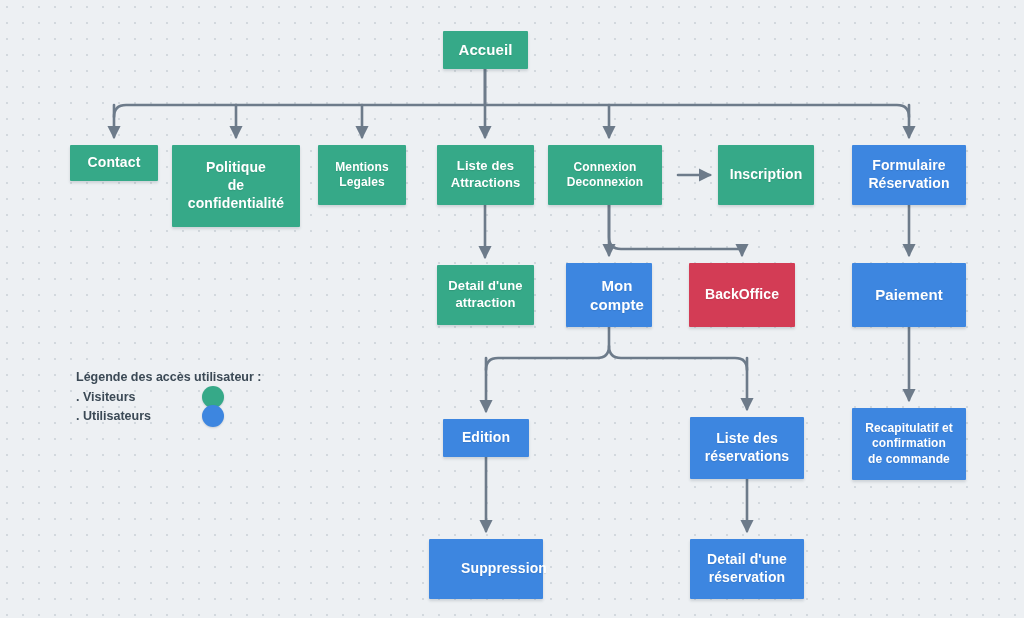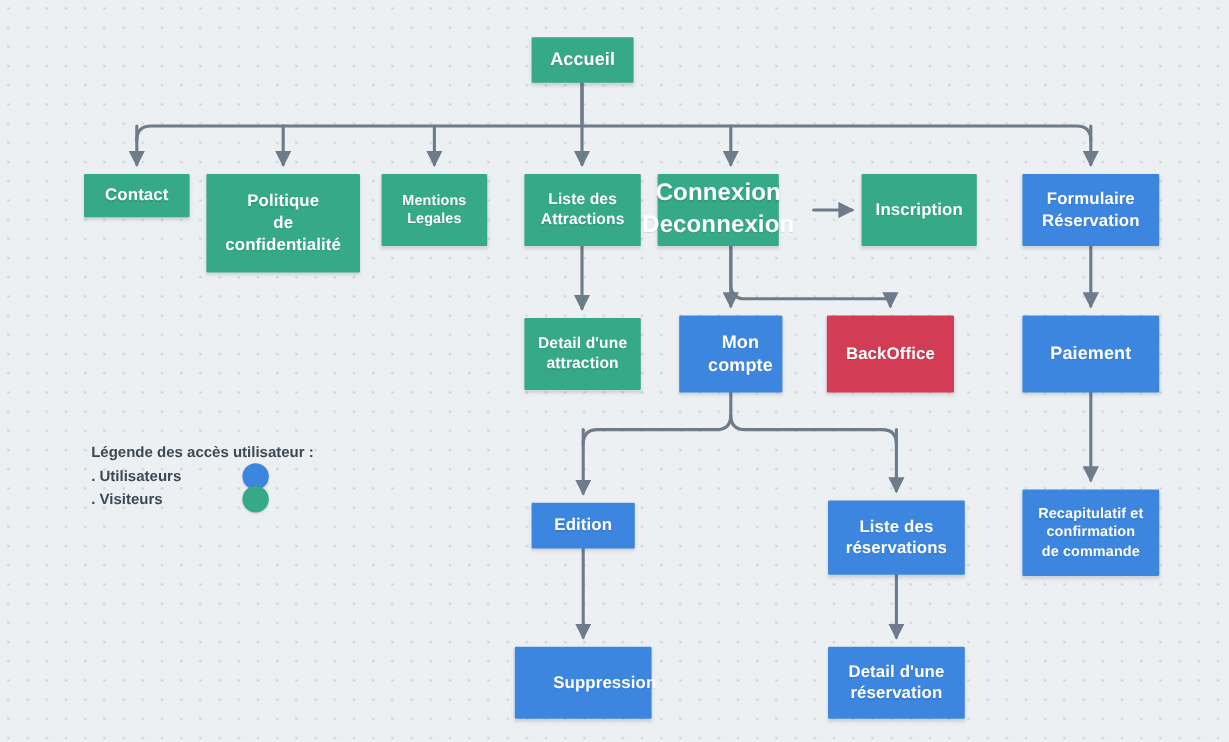--- a/index.html
+++ b/index.html
@@ -150,21 +150,21 @@
 confidentialité</span>
       </div>
       <div class="node visitor" style="left: 318px; top: 145px; width: 88px; height: 60px; font-size: 12px;">
         <span style="white-space: pre-line;">Mentions
 Legales</span>
       </div>
       <div class="node visitor" style="left: 437px; top: 145px; width: 97px; height: 60px; font-size: 13px;">
         <span style="white-space: pre-line;">Liste des
 Attractions</span>
       </div>
-      <div class="node visitor" style="left: 548px; top: 145px; width: 101px; height: 60px; font-size: 20px;">
+      <div class="node visitor" style="left: 548px; top: 145px; width: 114px; height: 60px; font-size: 12px;">
         <span style="white-space: pre-line;">Connexion
 Deconnexion</span>
       </div>
       <div class="node visitor" style="left: 718px; top: 145px; width: 96px; height: 60px; font-size: 14px;">
         <span style="white-space: pre-line;">Inscription</span>
       </div>
       <div class="node user" style="left: 852px; top: 145px; width: 114px; height: 60px; font-size: 14px;">
         <span style="white-space: pre-line;">Formulaire
 Réservation</span>
       </div>
@@ -200,23 +200,23 @@
       <div class="node user" style="left: 690px; top: 539px; width: 114px; height: 60px; font-size: 14px;">
         <span style="white-space: pre-line;">Detail d'une
 réservation</span>
       </div>
     </div>
 
   <div class="legend">
     <div class="legend-title">Légende des accès utilisateur  :</div>
     <div id="legend-rows">
         <div class="legend-row">
+          <span class="legend-label">. Visiteurs</span>
+          <span class="legend-dot" style="background: rgb(54, 169, 136);"></span>
+        </div>
+        <div class="legend-row">
           <span class="legend-label">. Utilisateurs</span>
           <span class="legend-dot" style="background: rgb(61, 134, 224);"></span>
         </div>
-        <div class="legend-row">
-          <span class="legend-label">. Visiteurs</span>
-          <span class="legend-dot" style="background: rgb(54, 169, 136);"></span>
-        </div>
       </div>
   </div>
 
 </div>
 
 </body></html>

